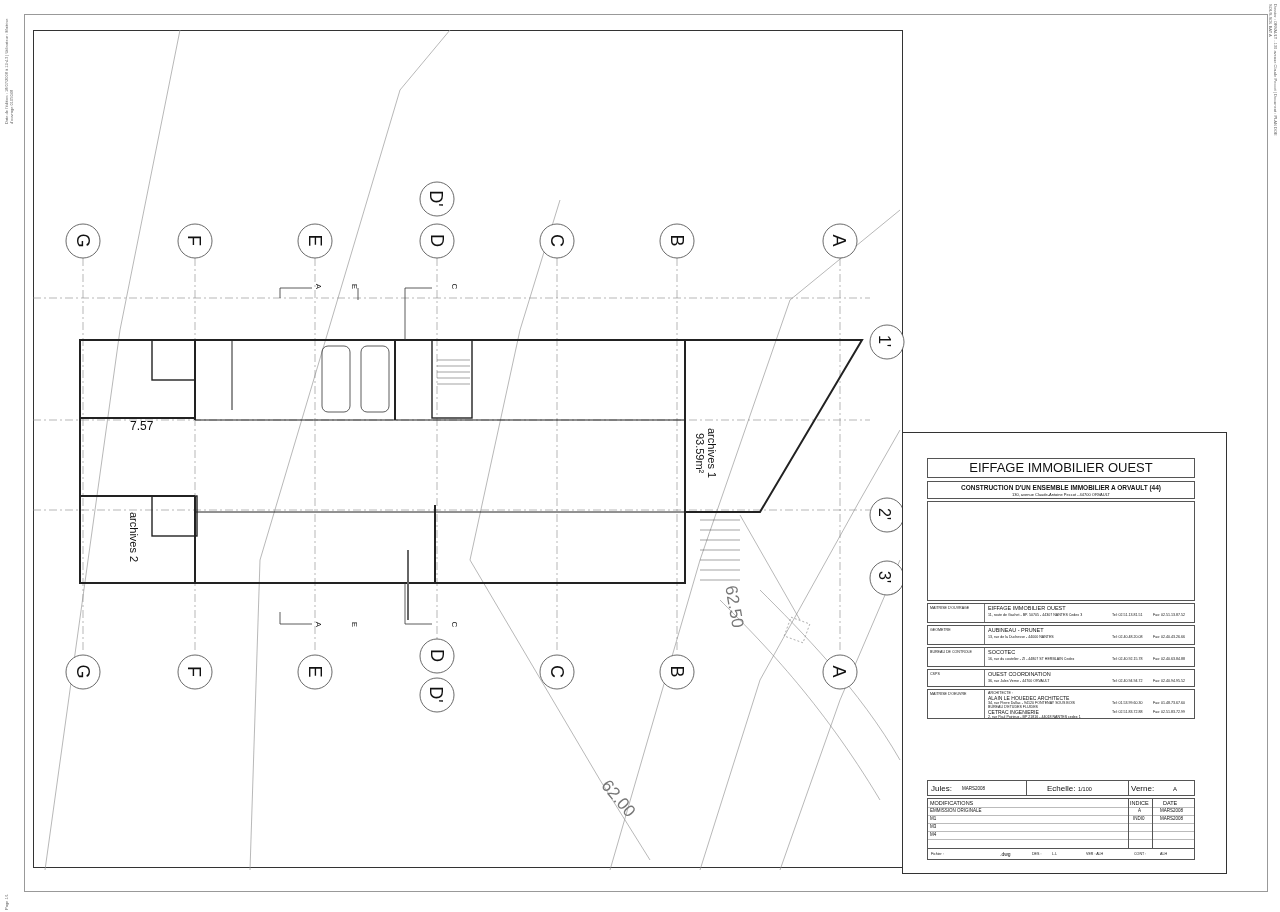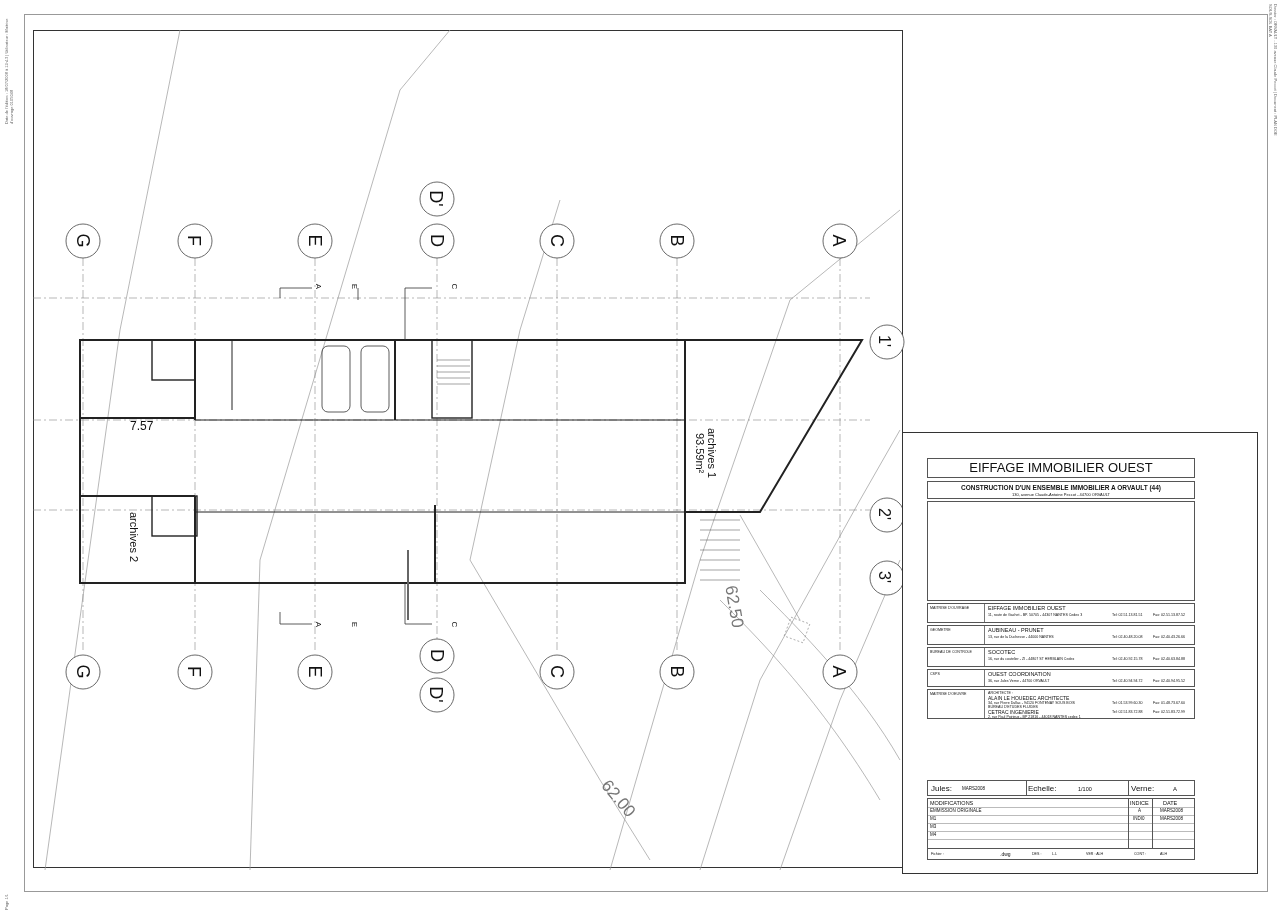--- a/index.html
+++ b/index.html
@@ -3,21 +3,21 @@
 <meta charset="utf-8">
 <style>
   html,body{margin:0;padding:0;background:#fff;}
   body{width:1280px;height:912px;position:relative;overflow:hidden;font-family:"Liberation Sans",sans-serif;color:#111;}
   .sheet-border{position:absolute;left:24px;top:14px;width:1244px;height:878px;border:1px solid #999;box-sizing:border-box;}
   .plan-frame{position:absolute;left:33px;top:30px;width:870px;height:838px;border:1px solid #333;box-sizing:border-box;}
   svg.plan{position:absolute;left:0;top:0;}
   .side-text{position:absolute;font-size:4px;color:#666;writing-mode:vertical-rl;transform:rotate(180deg);}
   .side-text-r{position:absolute;font-size:4px;color:#666;writing-mode:vertical-rl;}
   
-  .tb{position:absolute;left:902px;top:432px;width:356px;height:442px;border:1px solid #333;box-sizing:border-box;background:#fff;}
+  .tb{position:absolute;left:902px;top:432px;width:325px;height:442px;border:1px solid #333;box-sizing:border-box;background:#fff;}
   .tb .box{position:absolute;border:1px solid #555;box-sizing:border-box;background:#fff;}
   .tb .company{left:24px;top:25px;width:268px;height:20px;text-align:center;font-size:13px;line-height:18px;}
   .tb .project{left:24px;top:48px;width:268px;height:18px;text-align:center;}
   .tb .project .t1{font-size:6.5px;font-weight:bold;line-height:9px;margin-top:1px;}
   .tb .project .t2{font-size:4px;line-height:5px;}
   .tb .thumb{left:24px;top:68px;width:268px;height:100px;}
   .tb .party{left:24px;width:268px;font-size:4px;}
   .party .role{position:absolute;left:2px;top:2px;width:50px;font-size:3.6px;}
   .party .vsep{position:absolute;left:56px;top:0;bottom:0;border-left:1px solid #777;}
   .party .name{position:absolute;left:60px;top:1px;font-size:5.5px;}
@@ -267,21 +267,21 @@
     <span style="position:absolute;left:184px;top:20px;font-size:3.6px;">Tel: 02.51.83.72.88</span>
     <span style="position:absolute;left:225px;top:20px;font-size:3.6px;">Fax: 02.51.83.72.99</span>
   </div>
 
 
 
   <div class="box meta">
     <span style="left:3px;">Jules:</span>
     <span class="small" style="left:34px;">MARS2008</span>
     <span class="vs" style="left:98px;"></span>
-    <span style="left:100px;">Echelle:</span>
+    <span style="left:119px;">Echelle:</span>
     <span class="small" style="left:150px;font-size:5.5px;">1/100</span>
     <span class="vs" style="left:200px;"></span>
     <span style="left:203px;">Verne:</span>
     <span class="small" style="left:245px;font-size:6px;">A</span>
   </div>
 
   <div class="box mods">
     <div class="row" style="top:0;">
       <span style="left:2px;font-size:5.5px;">MODIFICATIONS</span>
       <span style="left:202px;font-size:5.5px;">INDICE</span>

